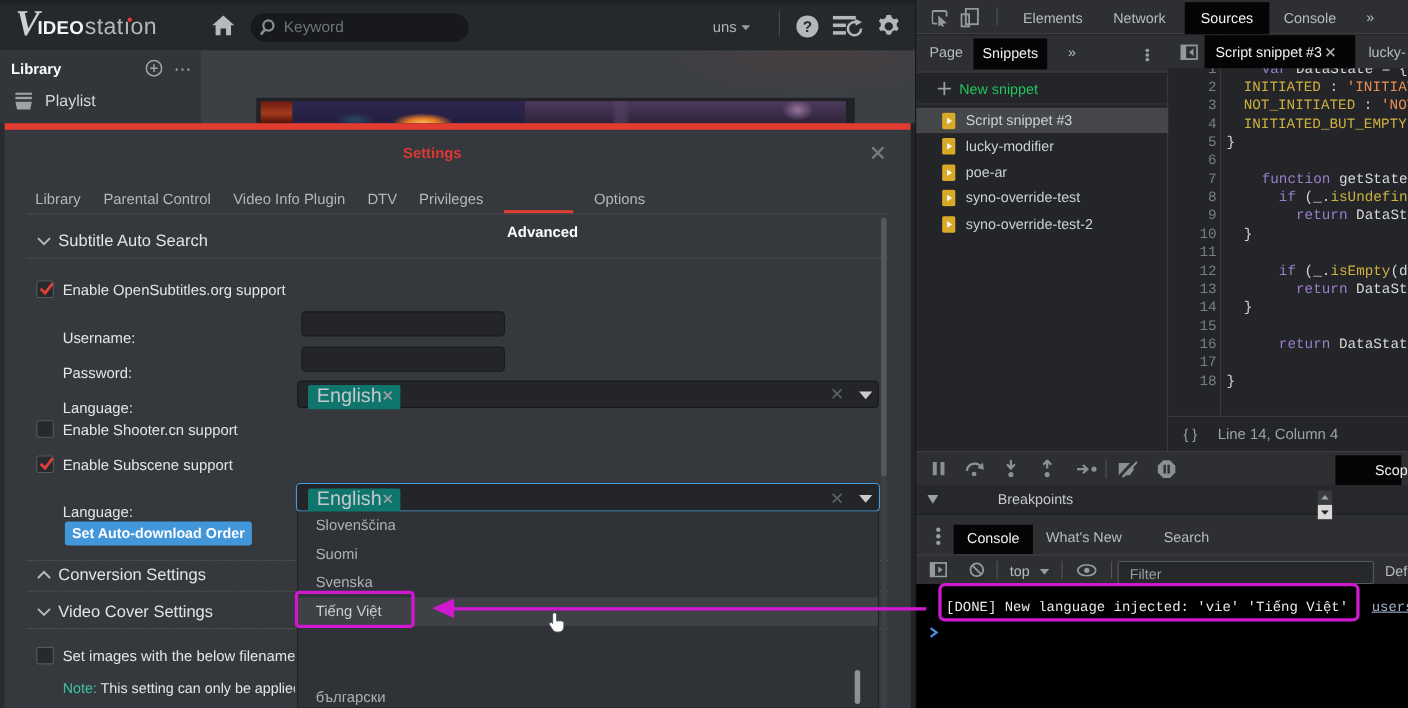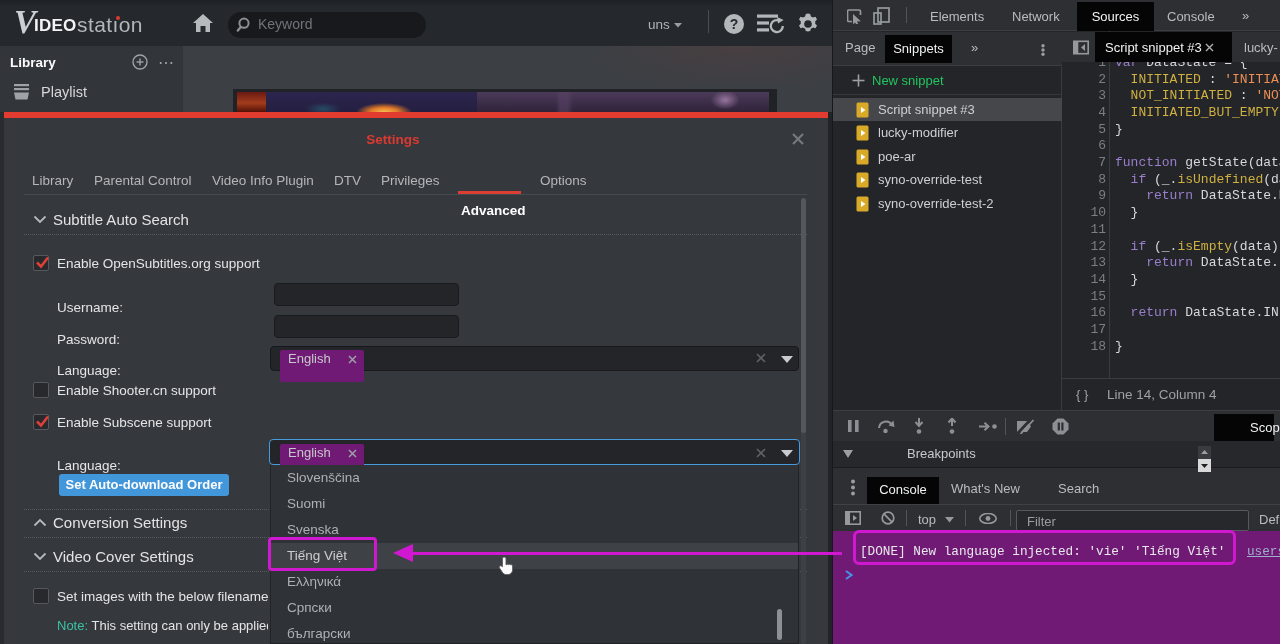--- a/index.html
+++ b/index.html
@@ -13,32 +13,32 @@
   #content { left:183px; top:46px; width:649px; height:598px; background:#3c3f44; }
   
   #dialog { left:4px; top:112px; width:824px; height:532px; background:#35383d; }
   #dlgred { left:4px; top:112px; width:824px; height:6px; background:#e23b30; }
   .dotted { border-top:1px dotted #56595d; }
   .tab { position:absolute; top:61px; font-size:13.5px; color:#b4b6b9; }
   .cb { position:absolute; width:16px; height:16px; background:#28292d; border:1px solid #55585c; border-radius:2px; }
   .cblabel { position:absolute; font-size:13.5px; color:#e4e5e7; }
   .flabel { position:absolute; font-size:13.5px; color:#e4e5e7;margin-top:12px; }
   .finput { position:absolute; left:270px; width:185px; height:23px; background:#232528; border:1px solid #191a1d; border-radius:4px; }
-  .chip { position:absolute; height:32px; background:#701a75; border-radius:2px; font-size:13px; color:#c6c8cb; line-height:18px; }
+  .chip { position:absolute; height:22px; background:#0f766e; border-radius:2px; font-size:18px; color:#c6c8cb; line-height:18px; }
   
   #dropdown { left:270px; top:465px; width:529px; height:179px; background:#2f3237; border:1px solid #212327; border-top:none; }
   .ditem { position:absolute; left:16px; width:497px; height:26px; line-height:26px; font-size:13.5px; color:#aeb1b4; }
   
   #devtools { left:832px; top:0; width:448px; height:644px; background:#232528; border-left:1px solid #17181a; font-size:13px; color:#b9bcbf; }
   .dtbar { position:absolute; background:#2d2f33; }
   .blacktab { position:absolute; background:#050505; color:#f1f2f3; text-align:center; }
   mono, .mono { font-family:"Liberation Mono", monospace; }
   .cl { position:absolute; left:283px; width:165px; height:16.5px; font-family:"Liberation Mono", monospace; font-size:13px; line-height:16.5px; white-space:pre; color:#d6d8da; }
   .ln { position:absolute; width:40px; height:16.5px; font-family:"Liberation Mono", monospace; font-size:13px; line-height:16.5px; text-align:right; color:#7b7e82; }
-  .kw { color:#9a7ecb; } .prop { color:#cfb041; } .str { color:#ee8e57; }
+  .kw { color:#9a7ecb;margin-left:32px; } .prop { color:#cfb041; } .str { color:#ee8e57; }
   .snip { position:absolute; left:0; width:229px; height:23.6px; }
   .sniptxt { position:absolute; left:45px; top:4px; color:#cdd0d2; }
   
   .magenta-box { position:absolute; border:3px solid #d118d1; border-radius:4px; }
 </style>
 </head>
 <body>
 <div id="stage">
   <div id="app" class="abs">
     <div id="navbar" class="abs">
@@ -199,22 +199,20 @@
 
     <div class="abs" style="left:828px; top:112px; width:4px; height:532px; background:#212327;"></div>
     <div class="abs" style="left:0; top:112px; width:4px; height:532px; background:#292b2f;"></div>
 
     <div id="dropdown" class="abs">
       <div class="abs" style="left:0; top:78px; width:527px; height:26px; background:#3e4146;"></div>
       <div class="ditem" style="top:0;">Slovenščina</div>
       <div class="ditem" style="top:26px;">Suomi</div>
       <div class="ditem" style="top:52px;">Svenska</div>
       <div class="ditem" style="top:78px; color:#cbcdd0;">Tiếng Việt</div>
-      <div class="ditem" style="top:104px;">Ελληνικά</div>
-      <div class="ditem" style="top:130px;">Српски</div>
       <div class="ditem" style="top:156px;">български</div>
       <div class="abs" style="left:506px; top:144px; width:5px; height:31px; background:#8d9094; border-radius:2.5px;"></div>
     </div>
   </div>
   <div id="devtools" class="abs">
 
     <div class="abs" style="left:229px; top:0; width:218px; height:378px; overflow:hidden; background:#232528;">
       <div class="abs" style="left:47px; top:0; width:1px; height:378px; background:#3a3c3f;"></div>
       <div class="ln" style="left:4px; top:54.8px;">1</div>
       <div class="cl" style="left:53px; top:54.8px;"><span class="kw">var</span> DataState = {</div>
@@ -423,21 +421,21 @@
           <ellipse cx="9" cy="5.5" rx="8.2" ry="5" fill="none" stroke="#95999d" stroke-width="1.6"></ellipse>
           <circle cx="9" cy="5.5" r="2.4" fill="#95999d"></circle>
         </svg>
       <div class="abs" style="left:177px; top:5px; width:1px; height:16px; background:#505357;"></div>
       <div class="abs" style="left:183px; top:5px; width:233px; height:21px; background:#26282b; border:1px solid #55585c; border-radius:2px;">
           <span style="position:absolute; left:10px; top:3px; color:#999da1;">Filter</span>
         </div>
       <span class="abs" style="left:426px; top:7px;">Def</span>
     </div>
 
-    <div class="abs" style="left:0; top:531px; width:447px; height:113px; background:#701a75;">
+    <div class="abs" style="left:0; top:531px; width:447px; height:113px; background:#000000;">
       <span class="abs mono" style="left:27px; top:13px; font-size:12.7px; color:#e8e9eb; white-space:pre;">[DONE] New language injected: 'vie' 'Tiếng Việt'</span>
       <span class="abs mono" style="left:414px; top:13px; font-size:12.7px; color:#9db0cc; text-decoration:underline; white-space:pre;">users</span>
       <svg class="abs" style="left:12px; top:39px;" width="8" height="10" viewBox="0 0 8 10">
           <path d="M1 1 L6.5 5 L1 9" fill="none" stroke="#4a90e2" stroke-width="2"></path>
         </svg>
     </div>
   </div>
 
   <div class="magenta-box" style="left:268px; top:537px; width:109px; height:34px; z-index:50;"></div>
   <div class="magenta-box" style="left:853px; top:530px; width:383px; height:35px; border-radius:6px; z-index:50;"></div>

